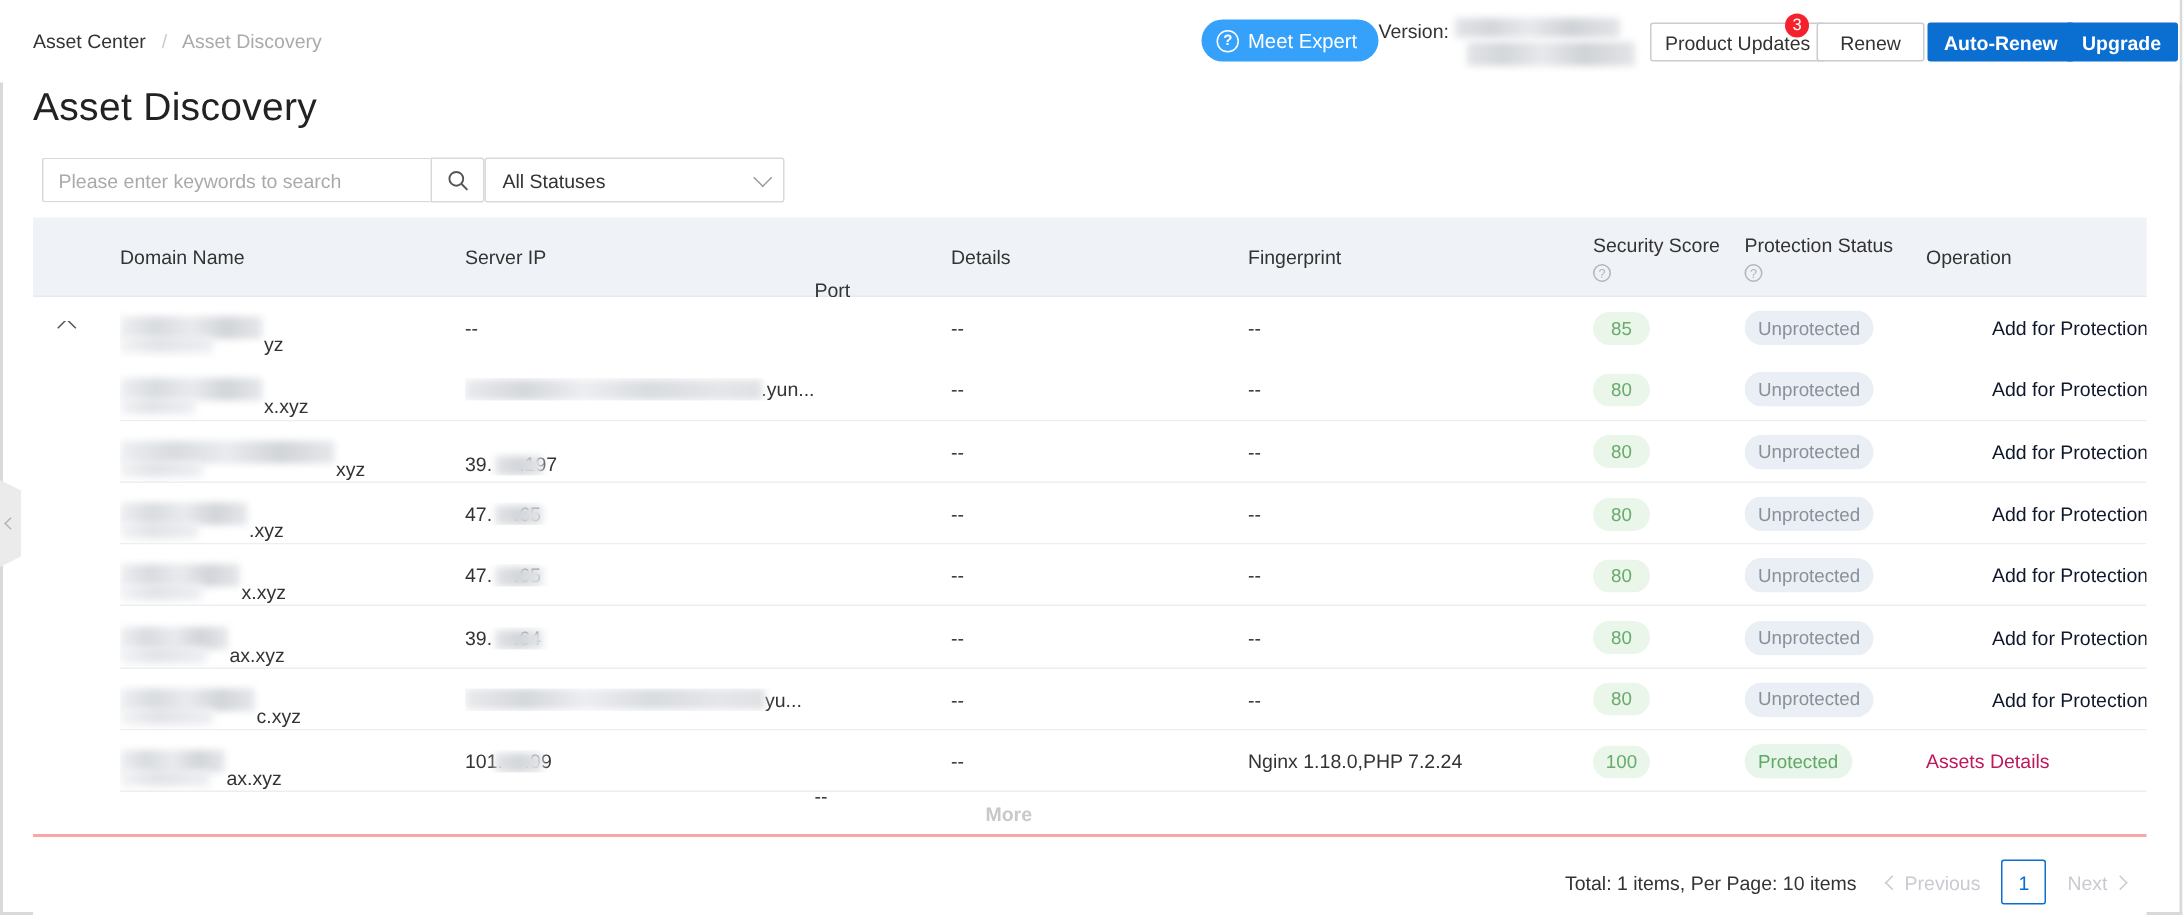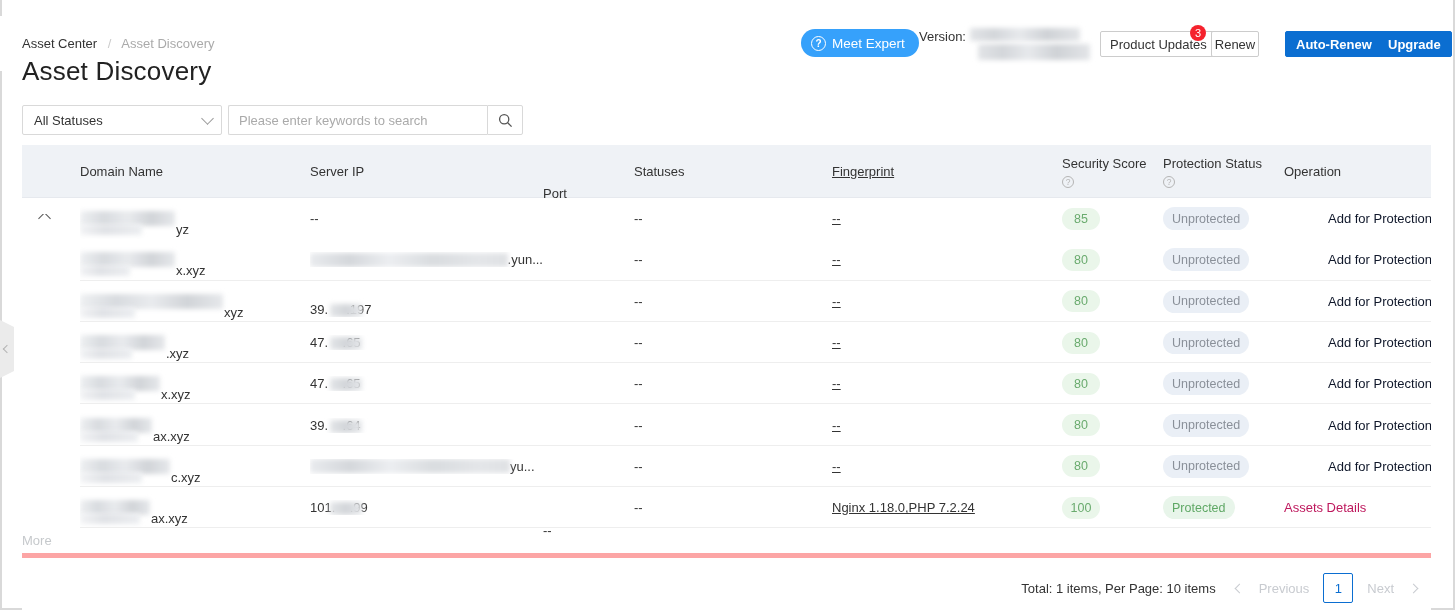--- a/index.html
+++ b/index.html
@@ -12,21 +12,21 @@
   #page {
     position: relative;
     width: 1455px; height: 610px;
     background: #ffffff;
     border-right: 2px solid #d9d9d9;
     border-bottom: 2px solid #d9d9d9;
   }
 
   
   #header {
-    position: absolute; top: 16px; left: 0; width: 1453px; height: 55px;
+    position: absolute; top: 0; left: 0; width: 1453px; height: 55px;
     background: #fff;
   }
   #breadcrumb {
     position: absolute; left: 22px; top: 20px;
     font-size: 13px; line-height: 16px; white-space: nowrap;
   }
   #breadcrumb .crumb-link { color: #333333; cursor: pointer; }
   #breadcrumb .crumb-sep { color: #cccccc; margin: 0 7px; }
   #breadcrumb .crumb-current { color: #aaaaaa; }
 
@@ -71,21 +71,21 @@
 
   .hdr-btn {
     position: absolute; top: 15px; height: 26px;
     background: #fff; border: 1px solid #cccccc; border-radius: 2px;
     font-size: 13px; color: #333; cursor: pointer;
     display: flex; align-items: center; justify-content: center;
     padding: 0 9px; white-space: nowrap;
     font-family: "Liberation Sans", sans-serif;
   }
   #product-updates { left: 1100px; }
-  #renew { left: 1211px; width: 48px; text-align: right; }
+  #renew { left: 1211px; width: 72px; text-align: right; }
   .hdr-btn-primary {
     position: absolute; top: 15px; height: 26px;
     background: #0b6ed1; border: 1px solid #0b6ed1; border-radius: 2px;
     color: #fff; font-size: 13px; font-weight: 700; cursor: pointer;
     display: flex; align-items: center; justify-content: center;
     padding: 0 10px; white-space: nowrap;
     font-family: "Liberation Sans", sans-serif;
   }
   #auto-renew { left: 1285px; }
   #upgrade { left: 1377px; }
@@ -147,21 +147,21 @@
     font-size: 8.5px; line-height: 10px; text-align: center;
     margin-top: 4px; cursor: pointer;
   }
 
   
   .c-chev  { width: 58px;  flex: 0 0 58px; }
   .c-dom   { width: 230px; flex: 0 0 230px; }
   .c-ip    { width: 233px; flex: 0 0 233px; }
   .c-port  { width: 91px;  flex: 0 0 91px; margin-top: 45px; }
   .c-proto { width: 198px; flex: 0 0 198px; }
-  .c-fp    { width: 230px; flex: 0 0 230px; text-decoration: underline; }
+  .c-fp    { width: 230px; flex: 0 0 230px; }
   .c-score { width: 101px; flex: 0 0 101px; }
   .c-prot  { width: 121px; flex: 0 0 121px; }
   .c-op    { width: 147px; flex: 0 0 147px; }
 
   .tr {
     height: 41.3px; display: flex; align-items: center;
     background: #fff; position: relative;
   }
   .tr.divided::after {
     content: ""; position: absolute; left: 58px; right: 0; bottom: 0;
@@ -212,34 +212,35 @@
   }
   .status-unprotected { background: #eaeff6; color: #8a9099; }
   .status-protected { background: #e8f5ea; color: #5fa865; }
 
   .op-link { font-size: 13px; cursor: pointer; }
   .op-muted { color: #0f172a; margin-left: 44px; }
   .op-blue { color: #be185d; }
 
   #more-row {
     height: 30px; display: flex; align-items: center;
-    background: #fff;
-    border-bottom: 5px solid #fca5a5;
+    justify-content: center; background: #fff;
+    border-bottom: 2px solid #fca5a5;
     padding-right: 108px;
+    font-weight: bold;
   }
   #more-link { font-size: 13px; color: #c6c9cc; cursor: pointer; }
 
   #pagination {
     position: absolute; left: 22px; top: 566px; width: 1409px; height: 44px;
     display: flex; align-items: center; justify-content: flex-end;
     gap: 0px; background: #fff;
   }
   #total-text { font-size: 13px; color: #333; margin-right: 14px; }
   .pg-btn {
-    display: flex; align-items: center; gap: 16px;
+    display: flex; align-items: center; gap: 5px;
     font-size: 13px; color: #c8cbd0; cursor: pointer;
     padding: 0 6px; height: 28px; white-space: nowrap;
   }
   .pg-chev-l {
     width: 7px; height: 7px; border-left: 1.4px solid #c8cbd0;
     border-bottom: 1.4px solid #c8cbd0; transform: rotate(45deg);
   }
   .pg-chev-r {
     width: 7px; height: 7px; border-right: 1.4px solid #c8cbd0;
     border-top: 1.4px solid #c8cbd0; transform: rotate(45deg);
@@ -319,50 +320,50 @@
     </button>
 
     <button class="hdr-btn-primary" id="upgrade">
       <span>Upgrade</span>
     </button>
   </div>
 
   <h1 id="page-title">Asset Discovery</h1>
 
   <div id="filter-bar">
-    <div id="status-select">
-      <span class="sel-text">All Statuses</span>
-      <span class="chev"></span>
-    </div>
     <div id="search-wrap">
       <input id="search-input" type="text" placeholder="Please enter keywords to search" style="">
       <div id="search-btn">
         <svg width="15" height="15" viewBox="0 0 15 15">
           <circle cx="6.2" cy="6.2" r="4.6" stroke="#555" stroke-width="1.3" fill="none"></circle>
           <line x1="9.7" y1="9.7" x2="13.6" y2="13.6" stroke="#555" stroke-width="1.3"></line>
         </svg>
       </div>
     </div>
+    <div id="status-select">
+      <span class="sel-text">All Statuses</span>
+      <span class="chev"></span>
+    </div>
   </div>
 
   <div id="table">
 
     <div id="thead">
       <div class="c-chev"></div>
       <div class="th c-dom">
         <span>Domain Name</span>
       </div>
       <div class="th c-ip">
         <span>Server IP</span>
       </div>
       <div class="th c-port">
         <span>Port</span>
       </div>
       <div class="th c-proto">
-        <span>Statuses</span>
+        <span>Details</span>
       </div>
       <div class="th c-fp">
         <span>Fingerprint</span>
       </div>
       <div class="th c-score">
         <span>Security Score</span>
         <span class="help-icon">?</span>
       </div>
       <div class="th c-prot">
         <span>Protection Status</span>

